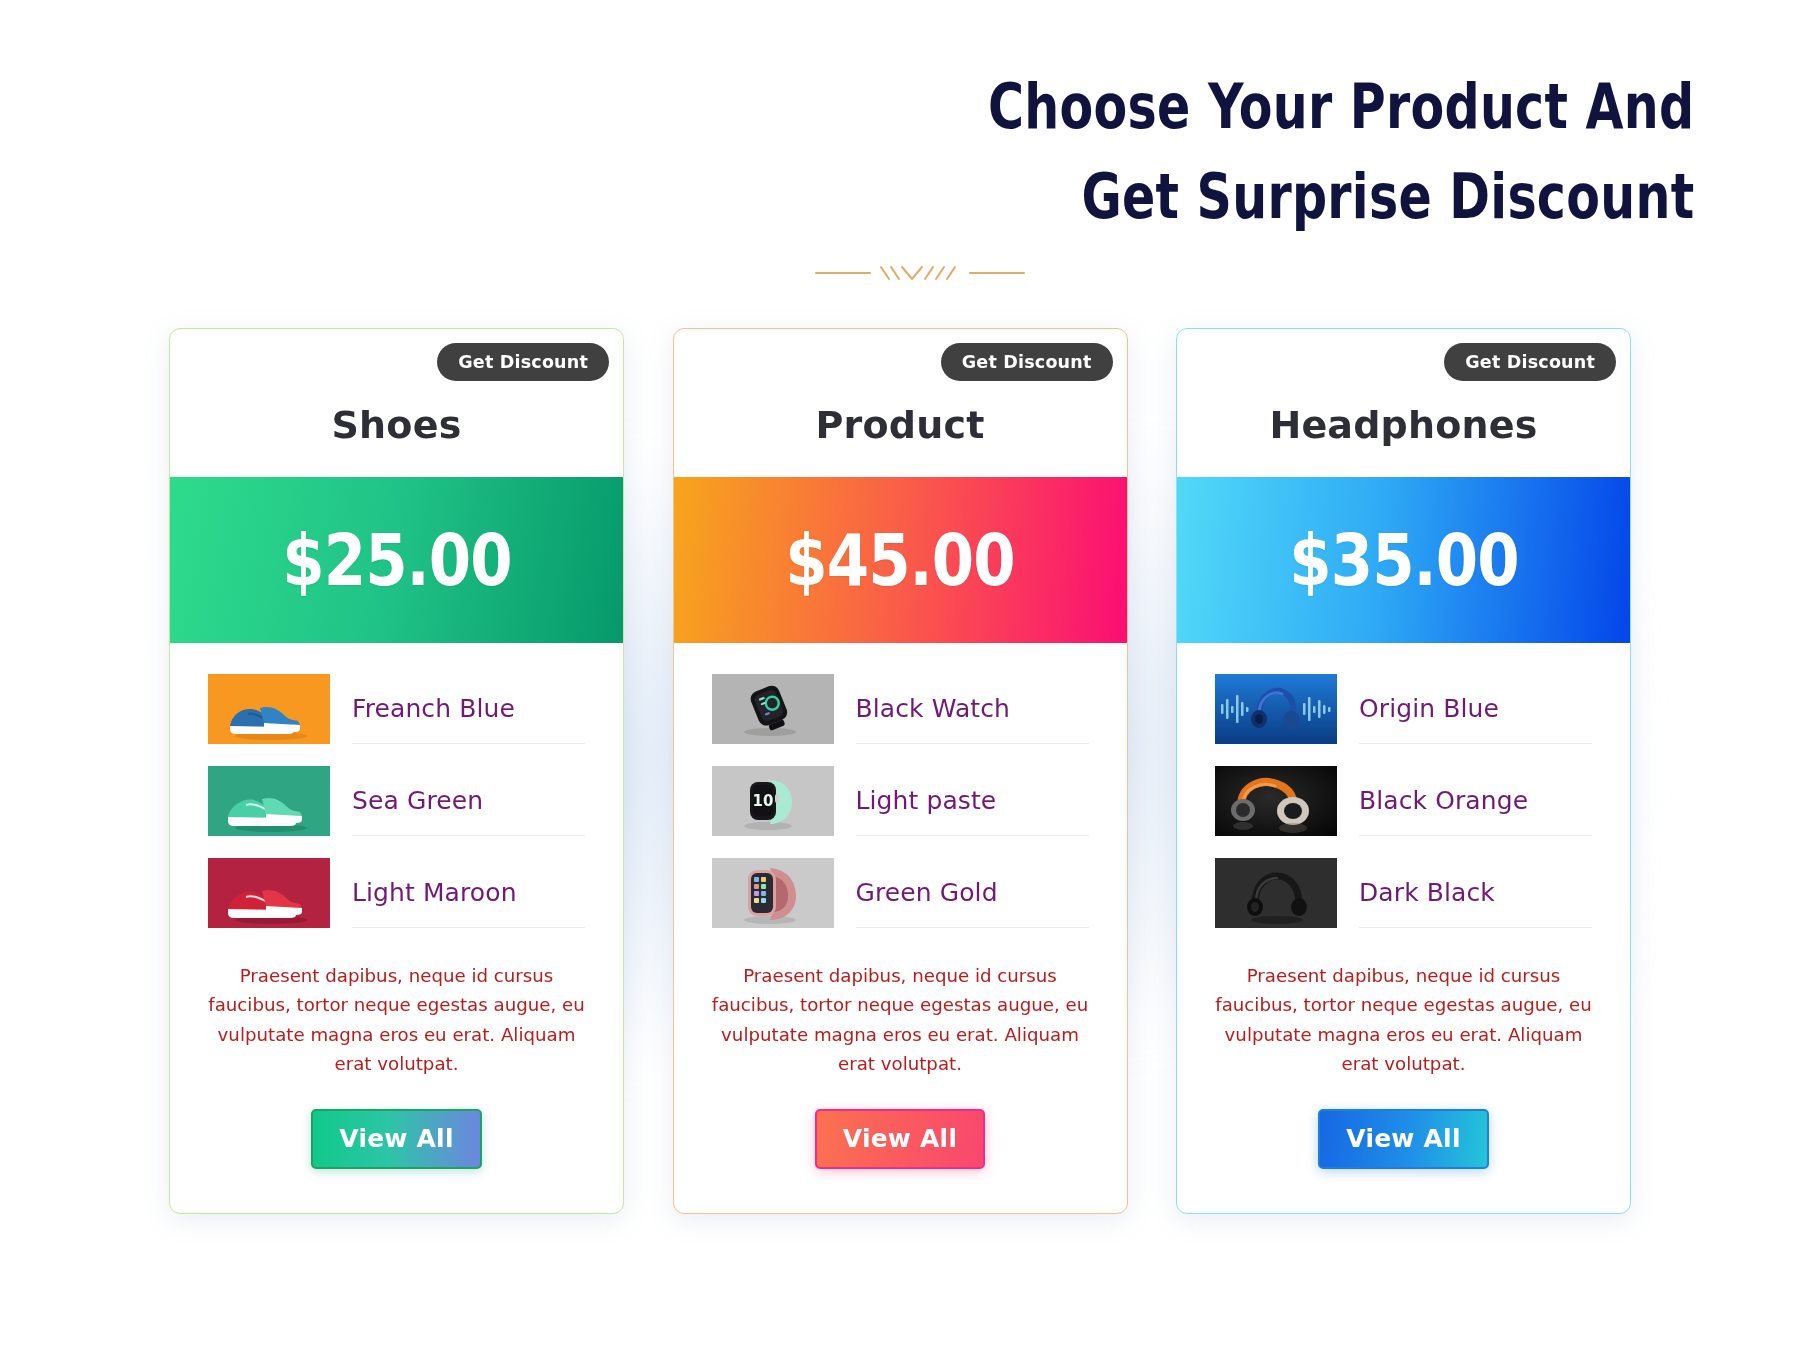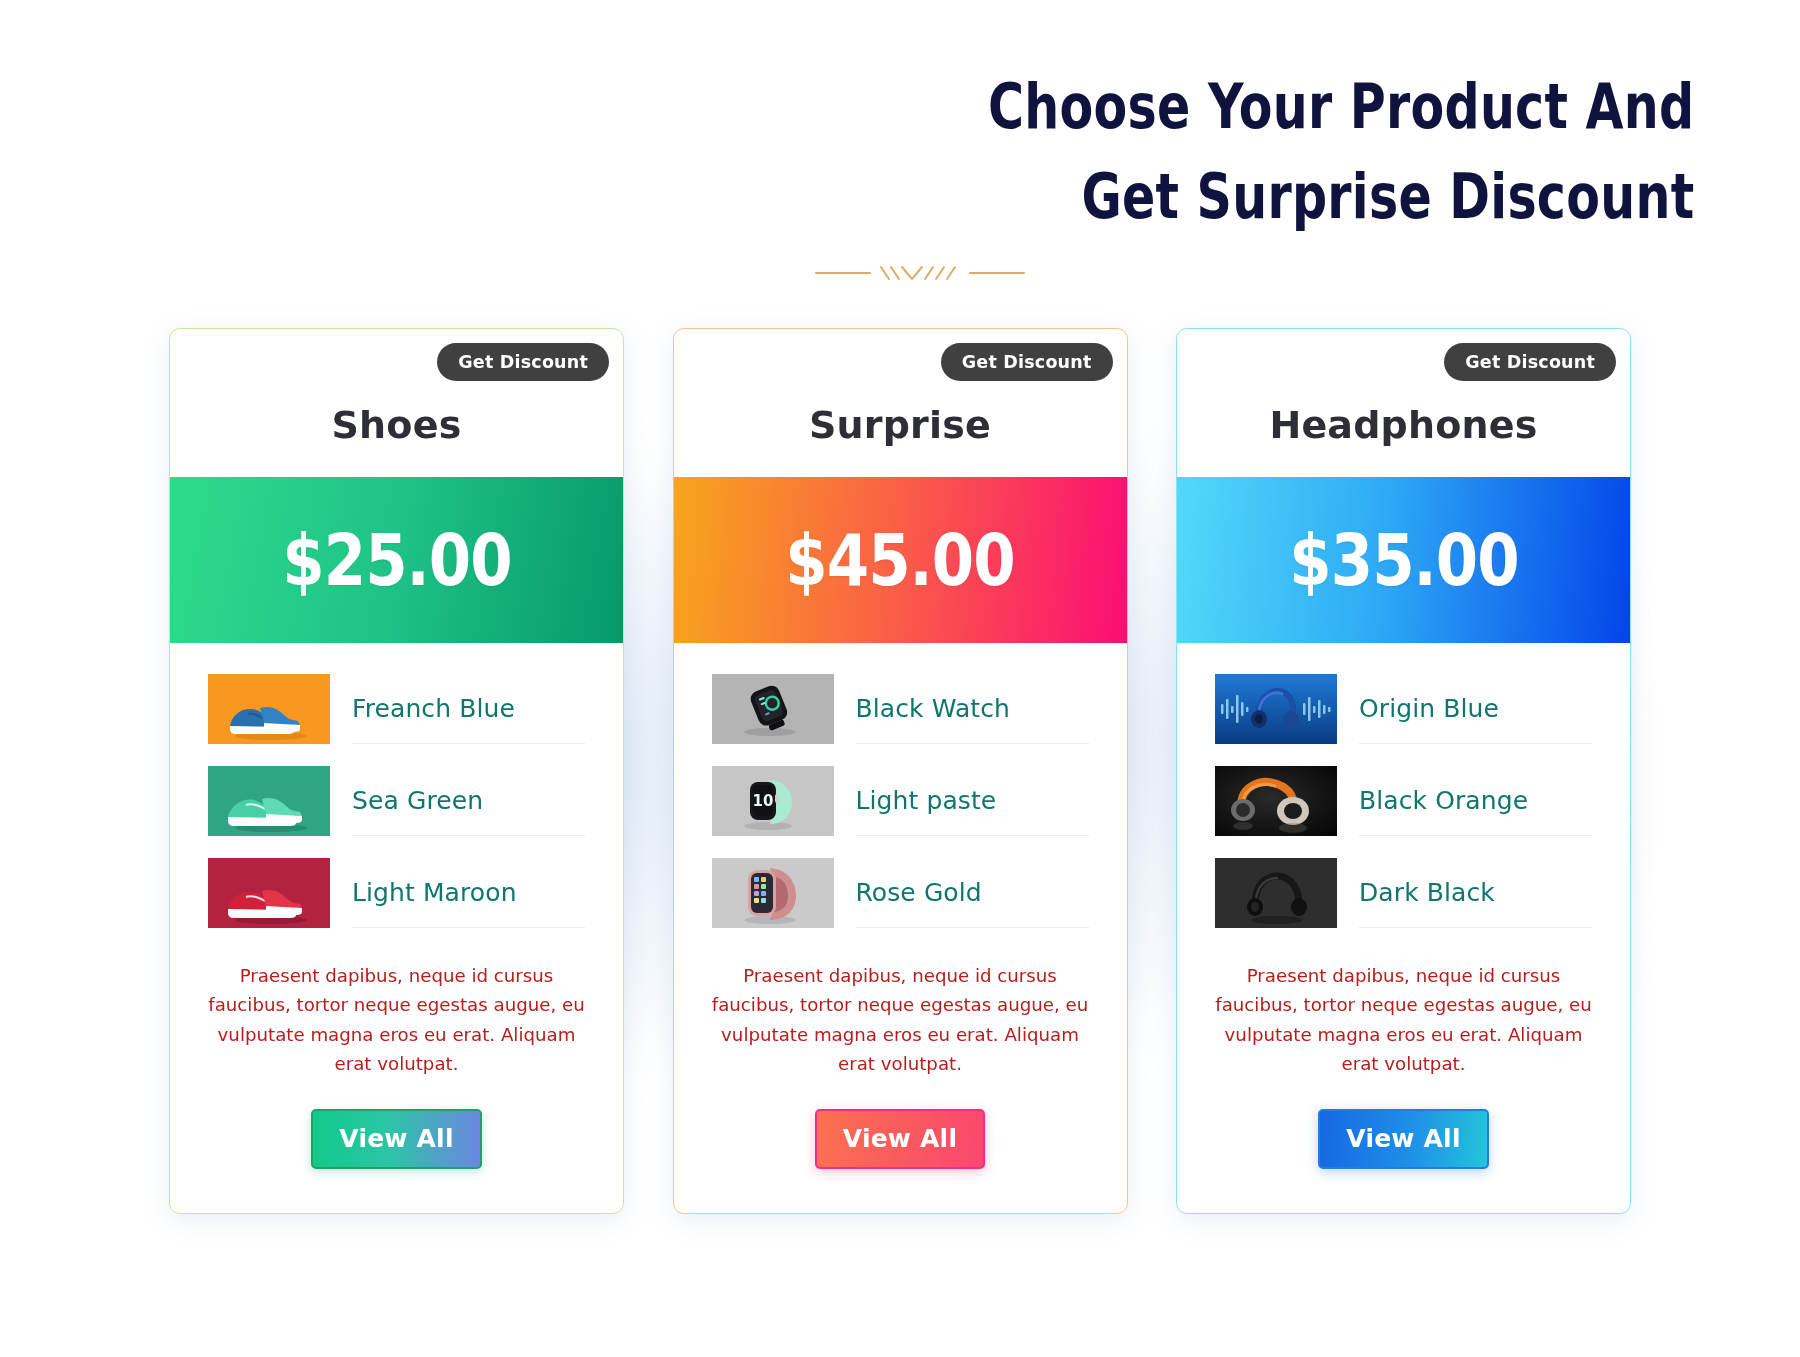--- a/index.html
+++ b/index.html
@@ -149,21 +149,21 @@
   .prow .thumb-wrap { flex:0 0 auto; }
   .prow .meta {
     flex:1 1 auto;
     border-bottom:1.5px solid #ececec;
     align-self:stretch;
     display:flex; align-items:center;
   }
   .prow .pname {
     font-family:"DejaVu Sans","Liberation Sans", sans-serif;
     font-size:25px;
-    color:#0f766e;
+    color:#701a75;
     letter-spacing:0.1px;
   }
 
   .thumb {
     width:122px; height:70px;
     overflow:hidden;
     position:relative;
     display:block;
   }
   .thumb svg { display:block; width:122px; height:70px; }
@@ -316,21 +316,21 @@
 
       <div class="cta-wrap">
         <div class="cta">View All</div>
       </div>
     </div>
 
     <div class="card c2">
       <div class="badge">Get Discount</div>
 
       <div class="card-head">
-        <span class="card-title">Surprise</span>
+        <span class="card-title">Product</span>
       </div>
 
       <div class="price-band">
         <span class="price">$45.00</span>
       </div>
 
       <div class="plist">
         <div class="prow">
           <span class="thumb-wrap">
             <span class="thumb">
@@ -390,21 +390,21 @@
                   <rect x="49" y="26" width="5" height="5" rx="1" fill="#8fe8a8"></rect>
                   <rect x="42" y="33" width="5" height="5" rx="1" fill="#c49ae8"></rect>
                   <rect x="49" y="33" width="5" height="5" rx="1"></rect>
                   <rect x="42" y="40" width="5" height="5" rx="1" fill="#e8e08f"></rect>
                   <rect x="49" y="40" width="5" height="5" rx="1" fill="#8fd9e8"></rect>
                 </g>
               </svg>
             </span>
           </span>
           <span class="meta">
-            <span class="pname">Rose Gold</span>
+            <span class="pname">Green Gold</span>
           </span>
         </div>
       </div>
 
       <p class="desc">Praesent dapibus, neque id cursus faucibus, tortor neque egestas augue, eu vulputate magna eros eu erat. Aliquam erat volutpat.</p>
 
       <div class="cta-wrap">
         <div class="cta">View All</div>
       </div>
     </div>

